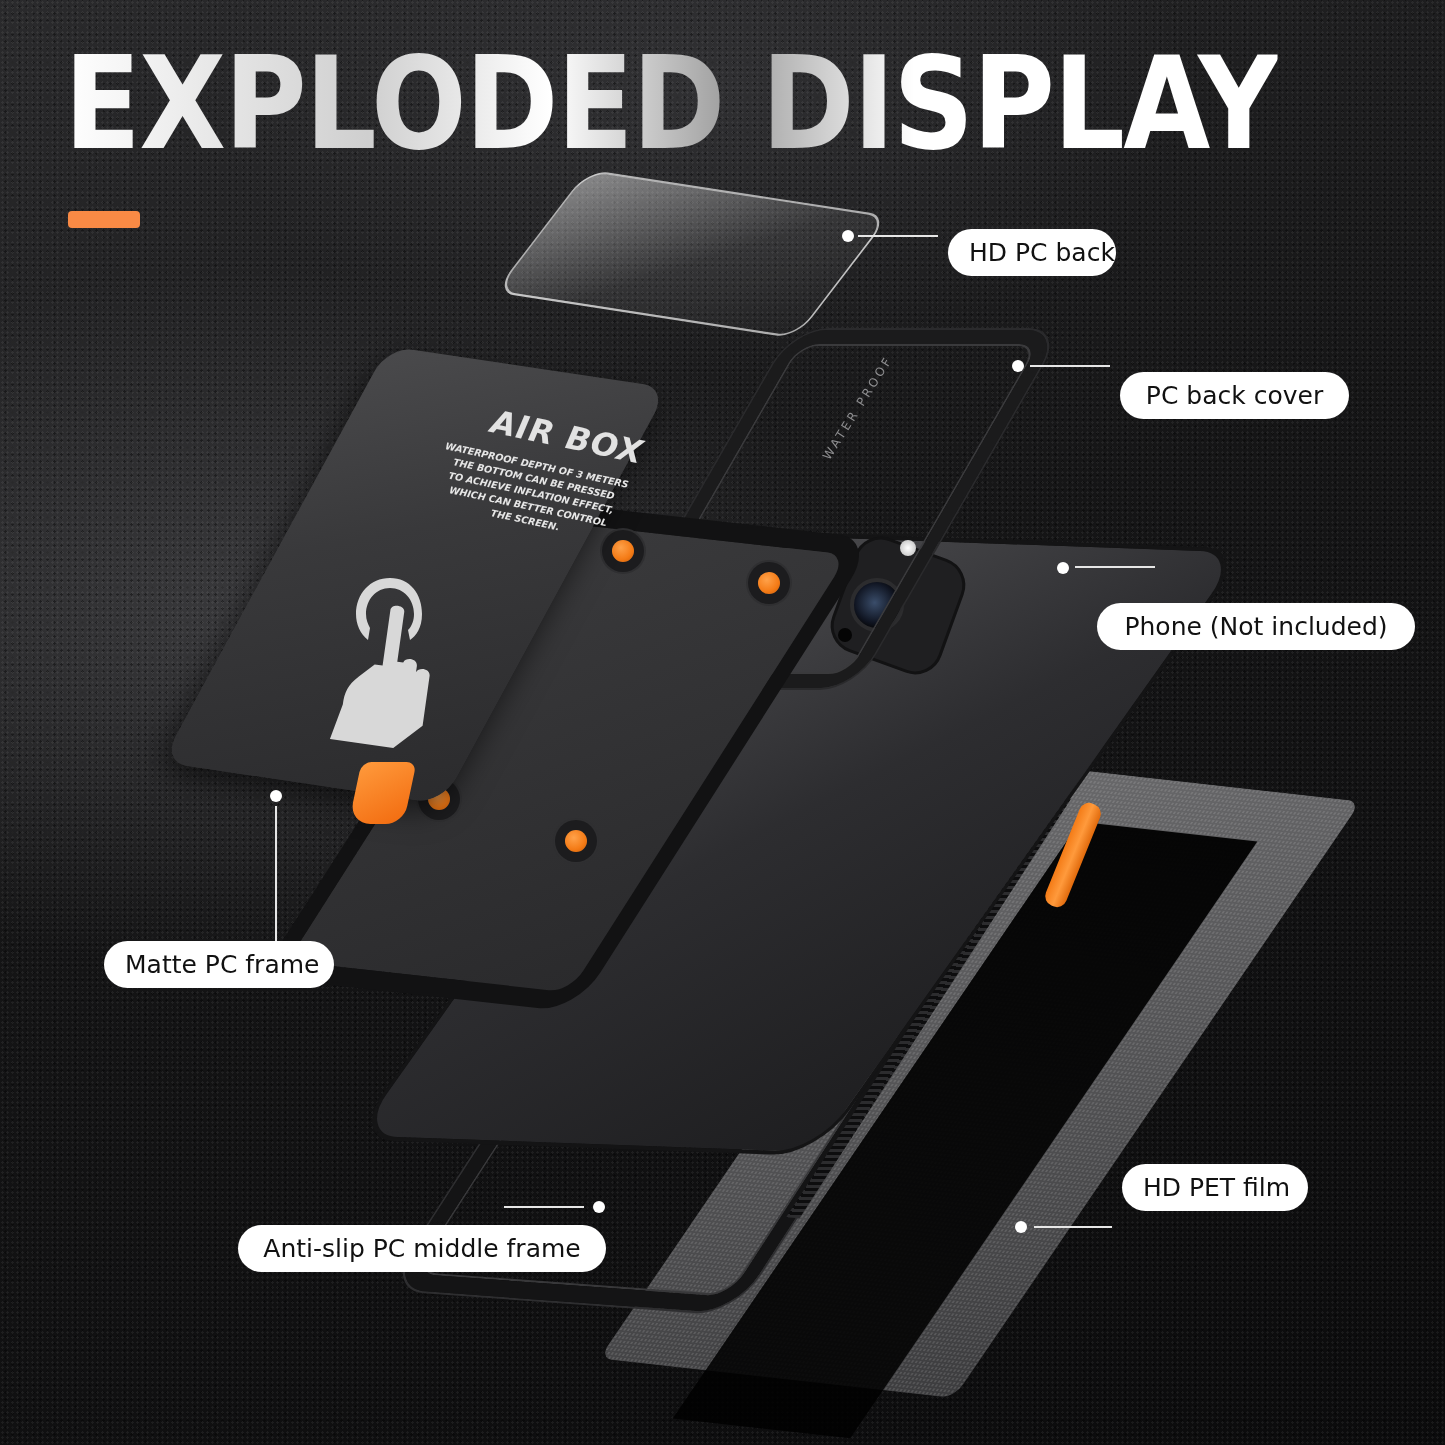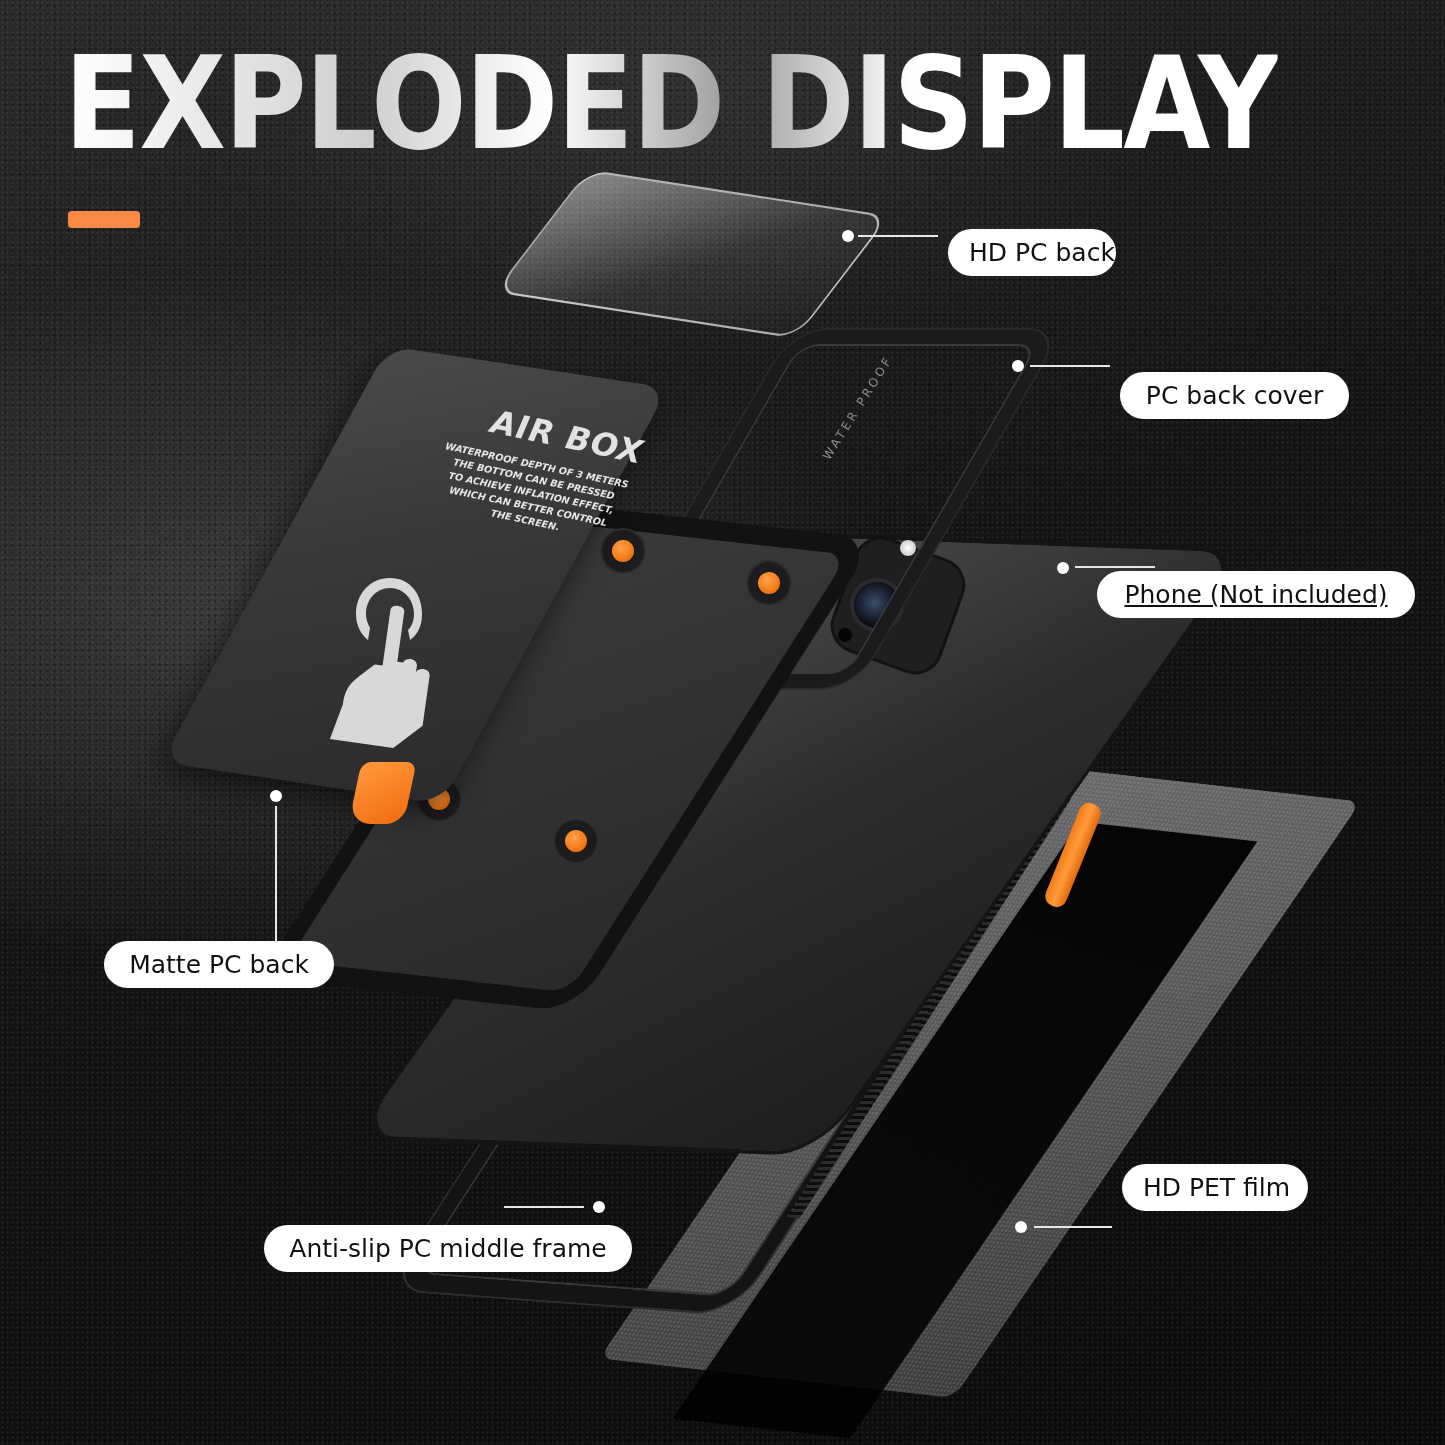--- a/index.html
+++ b/index.html
@@ -198,25 +198,25 @@
 <div class="dot" style="left:842px;top:230px;"></div>
 <div class="line" style="left:858px;top:235px;width:80px;"></div>
 <div class="label" style="left:948px;top:229px;width:168px;">HD PC back</div>
 
 <div class="dot" style="left:1012px;top:360px;"></div>
 <div class="line" style="left:1030px;top:365px;width:80px;"></div>
 <div class="label" style="left:1120px;top:359px;width:229px;margin-top:13px;">PC back cover</div>
 
 <div class="dot" style="left:1057px;top:562px;"></div>
 <div class="line" style="left:1075px;top:566px;width:80px;"></div>
-<div class="label" style="left:1097px;top:571px;width:318px;text-decoration:underline;">Phone (Not included)</div>
+<div class="label" style="left:1097px;top:603px;width:318px;">Phone (Not included)</div>
 
 <div class="dot" style="left:270px;top:790px;"></div>
 <div class="vline" style="left:275px;top:806px;height:135px;"></div>
-<div class="label" style="left:104px;top:941px;width:230px;">Matte PC back</div>
+<div class="label" style="left:104px;top:941px;width:230px;">Matte PC frame</div>
 
 <div class="dot" style="left:593px;top:1201px;"></div>
 <div class="line" style="left:504px;top:1206px;width:80px;"></div>
-<div class="label" style="left:264px;top:1225px;width:368px;">Anti-slip PC middle frame</div>
+<div class="label" style="left:238px;top:1225px;width:368px;">Anti-slip PC middle frame</div>
 
 <div class="dot" style="left:1015px;top:1221px;"></div>
 <div class="line" style="left:1034px;top:1226px;width:78px;"></div>
 <div class="label" style="left:1122px;top:1164px;width:186px;">HD PET film</div>
 
 </body></html>

